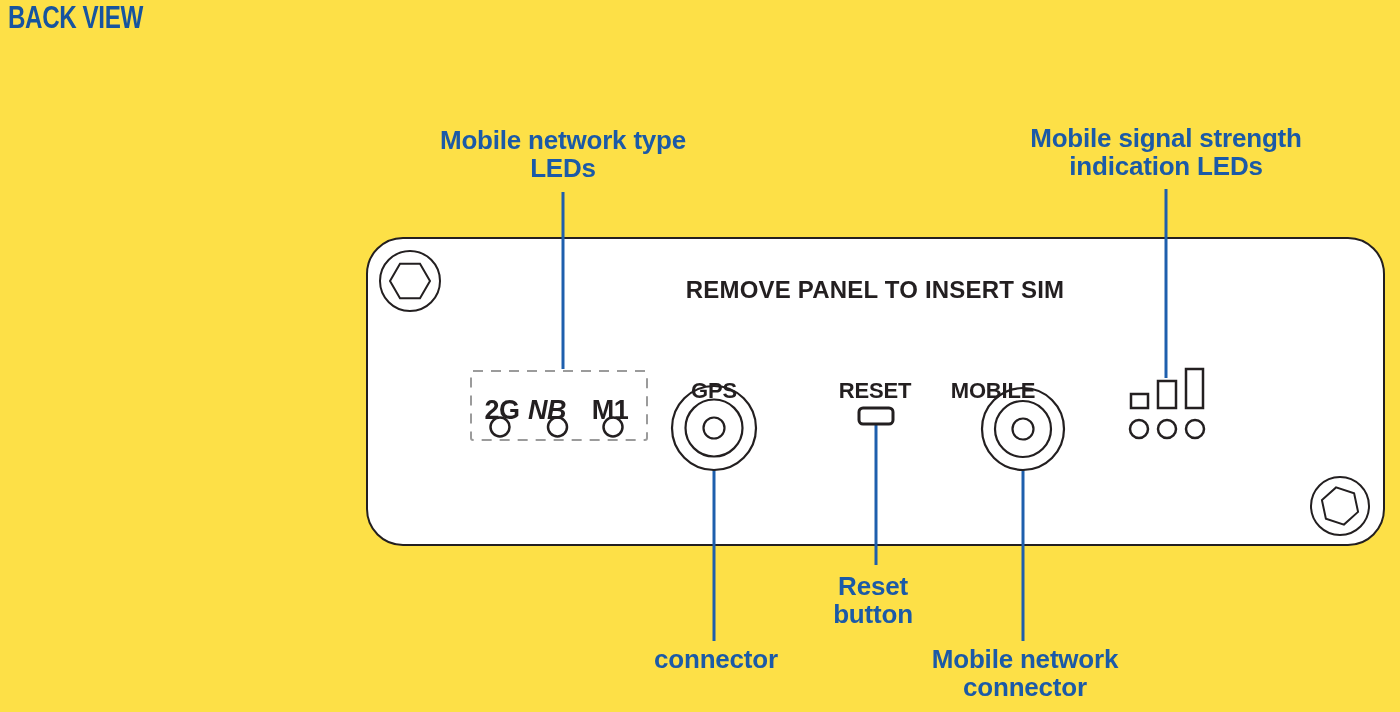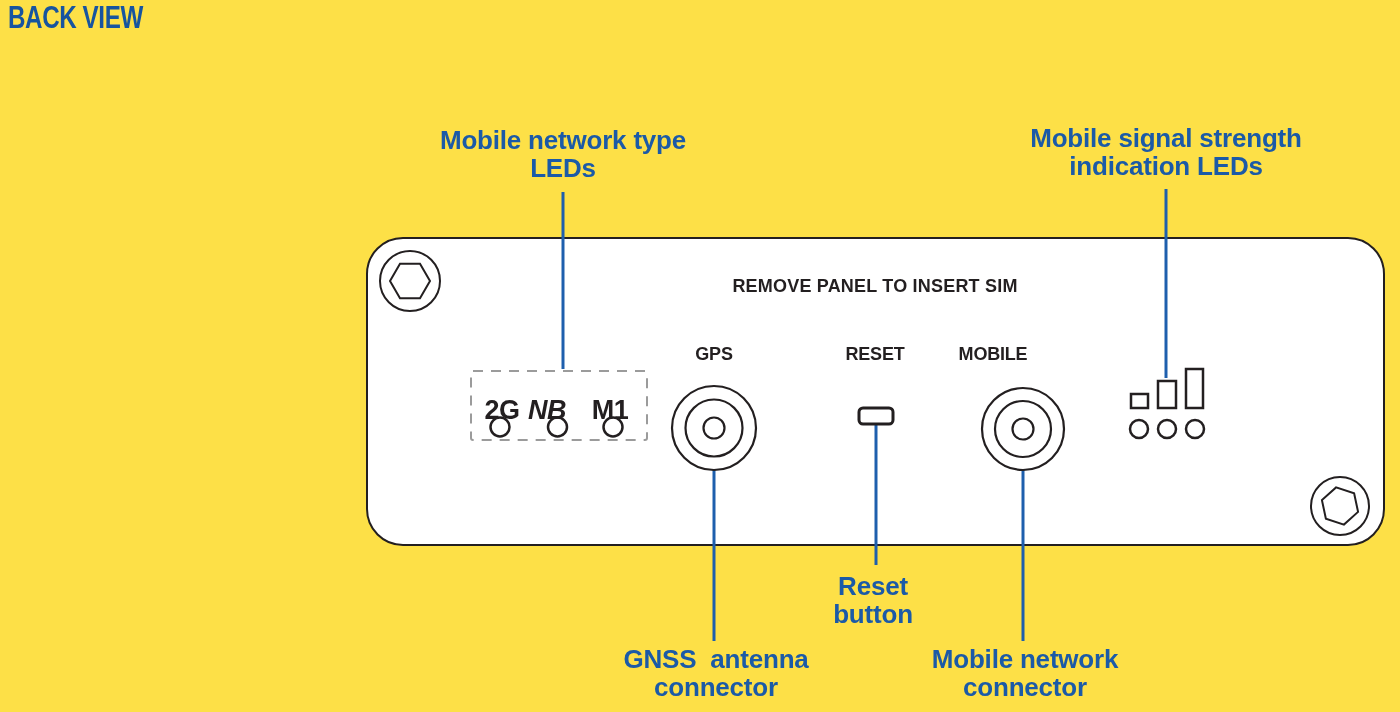--- a/index.html
+++ b/index.html
@@ -45,22 +45,22 @@
     letter-spacing: -0.2px;
   }
   .callout div { white-space: pre; }
   .panel-text {
     position: absolute;
     text-align: center;
     color: var(--color-ink, #231f20);
     font-weight: 700;
     white-space: pre;
   }
-  .sim-notice   { font-size: 18px; letter-spacing: 0.2px; }
-  .port-label   { font-size: 18px; letter-spacing: -0.2px; }
+  .sim-notice   { font-size: 24px; letter-spacing: 0.2px; }
+  .port-label   { font-size: 22px; letter-spacing: -0.2px; margin-top: 34px; }
   .led-label    { font-size: 27px; letter-spacing: -0.5px; margin-top: 12px; }
   
   .ink     { stroke: var(--color-ink, #231f20); fill: none; }
   .panelbg { stroke: var(--color-ink, #231f20); fill: #ffffff; }
   .leader  { stroke: var(--color-line, #1e5fad); stroke-width: 3; fill: none; }
   .dashed  { stroke: var(--color-dash, #9b9b9b); stroke-width: 2; fill: none;
              stroke-dasharray: 10 8; }
   .w2  { stroke-width: 2; }
   .w22 { stroke-width: 2.2; }
   .w25 { stroke-width: 2.5; }
@@ -133,21 +133,20 @@
     <div>Mobile network type</div>
     <div>LEDs</div>
   </div>
 
   <div class="callout" style="left:773px; top:572px; width:200px;">
     <div>Reset</div>
     <div>button</div>
   </div>
 
   <div class="callout" style="left:566px; top:645px; width:300px;">
-    <div>GNSS  antenna</div>
     <div>connector</div>
   </div>
 
   <div class="callout" style="left:875px; top:645px; width:300px;">
     <div>Mobile network</div>
     <div>connector</div>
   </div>
 
   <div class="panel-text sim-notice" style="left:675px; top:276px; width:400px;">REMOVE PANEL TO INSERT SIM</div>
 

